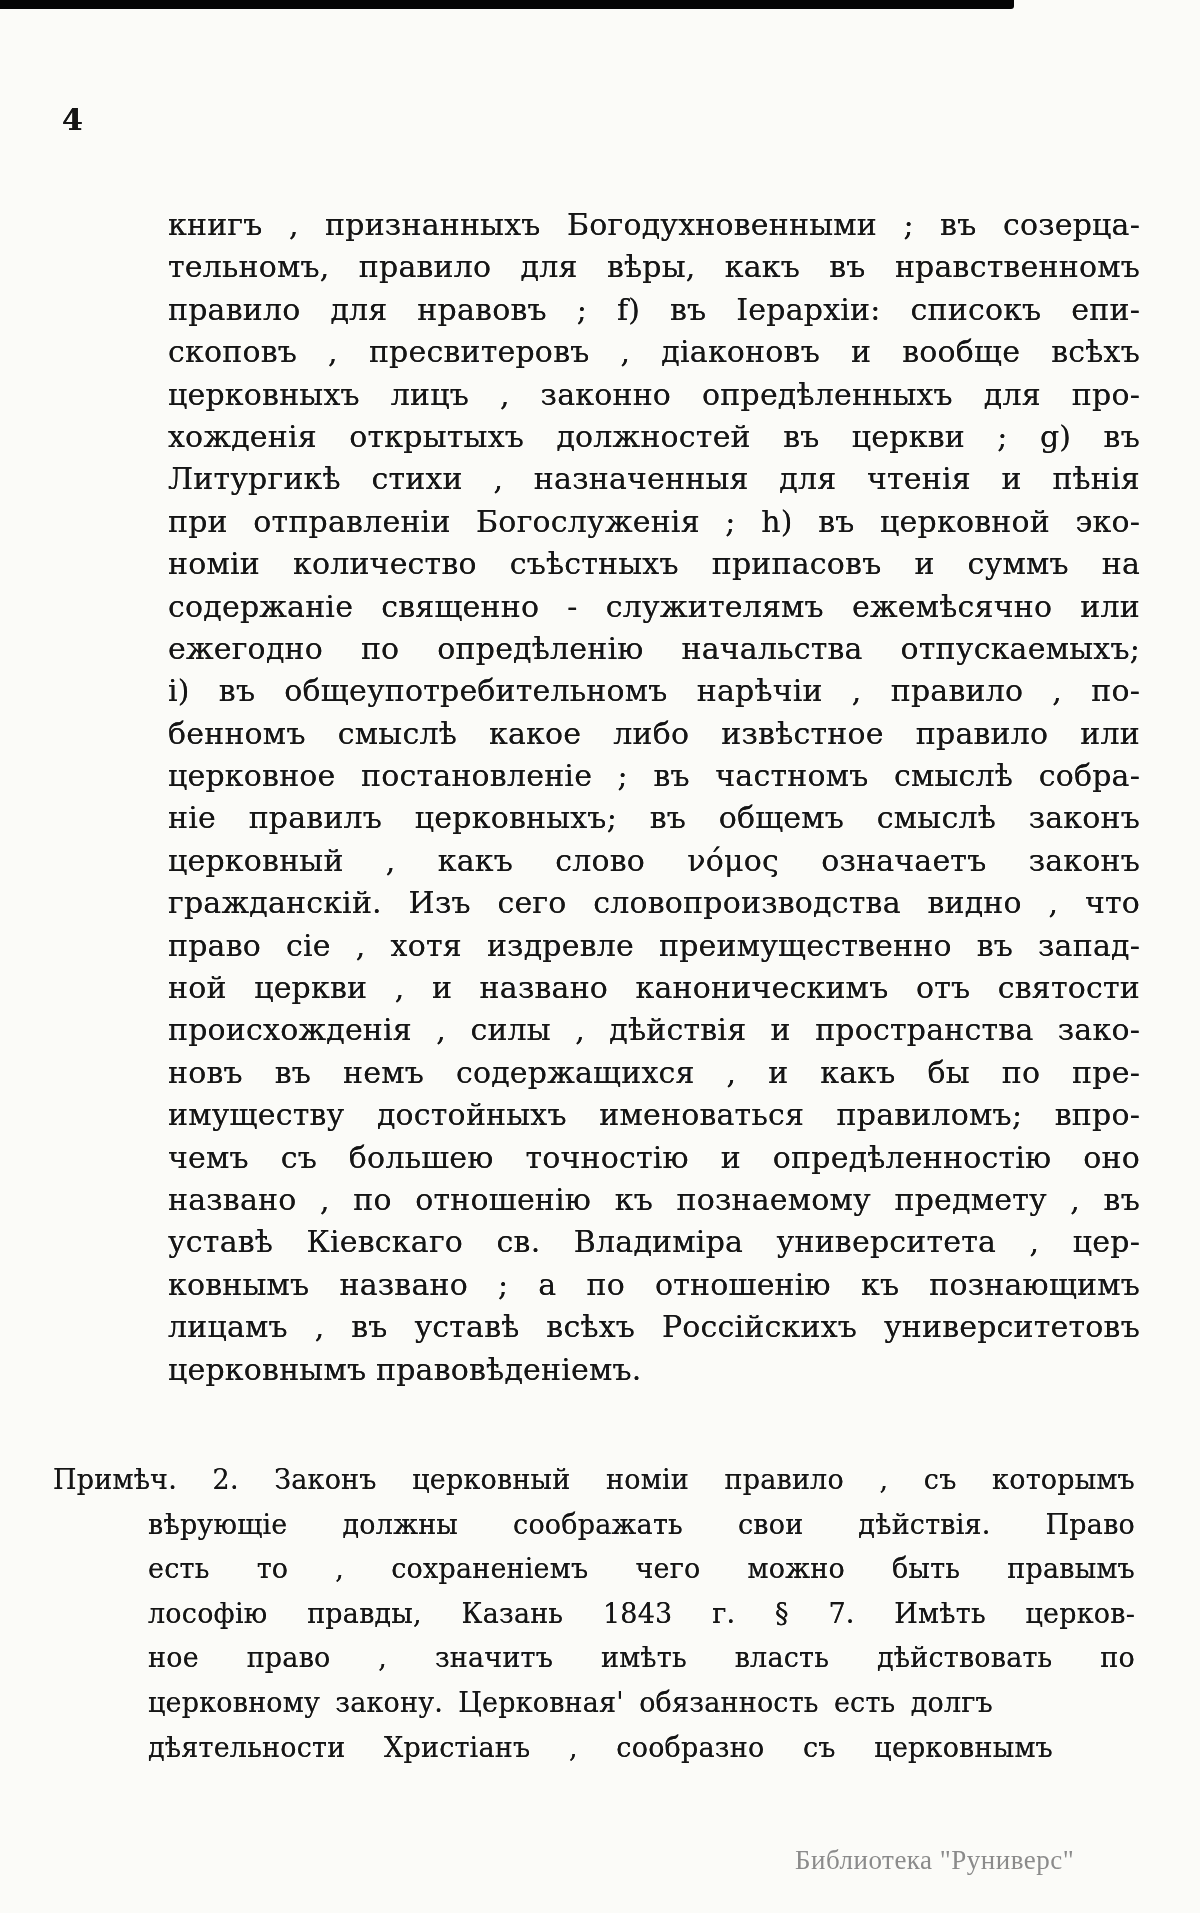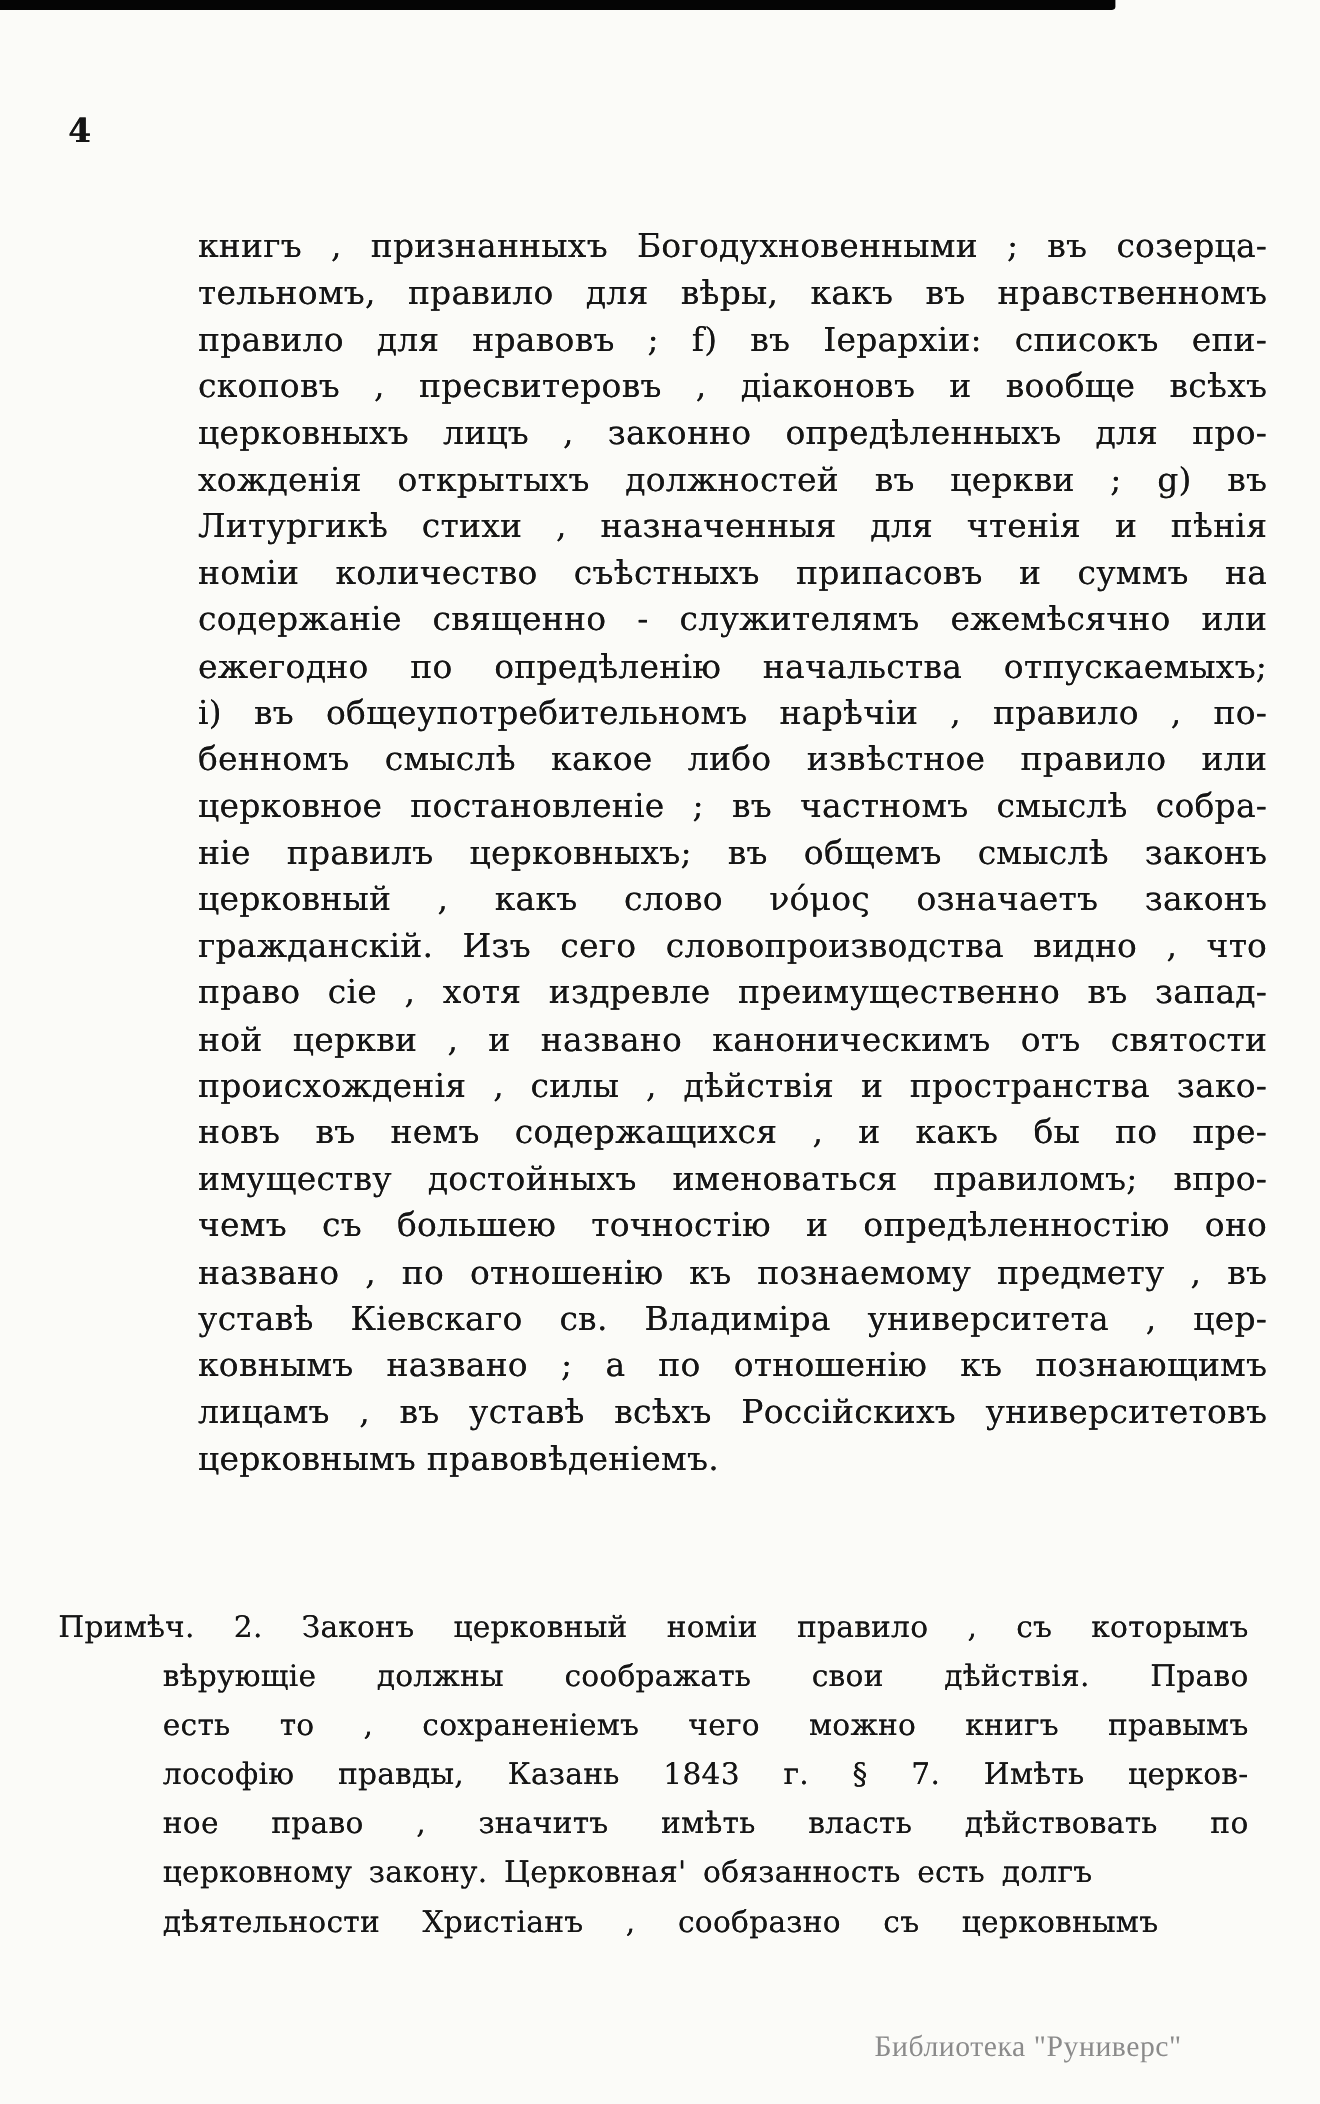--- a/index.html
+++ b/index.html
@@ -16,21 +16,21 @@
     width:1014px;height:9px;
     background:#050505;
     border-bottom-right-radius:3px;
   }
   .page-number{
     position:absolute;left:62px;top:102px;
     font-size:30px;font-weight:bold;
     text-shadow:0 0 0.6px rgba(10,10,10,0.85);
   }
   .main-paragraph{
-    position:absolute;left:180px;top:204px;width:972px;
+    position:absolute;left:168px;top:204px;width:972px;
   }
   .note-paragraph{
     position:absolute;left:148px;top:1458px;width:987px;
   }
   .text-line{
     text-align:justify;
     text-align-last:justify;
     letter-spacing:0.2px;
     text-shadow:0 0 0.6px rgba(10,10,10,0.8);
   }
@@ -66,20 +66,21 @@
   <div class="scan-bar-top"></div>
   <div class="page-number">4</div>
   <div class="main-paragraph">
       <div class="text-line">книгъ , признанныхъ Богодухновенными ; въ созерца-</div>
       <div class="text-line">тельномъ, правило для вѣры, какъ въ нравственномъ</div>
       <div class="text-line">правило для нравовъ ; f) въ Іерархіи: списокъ епи-</div>
       <div class="text-line">скоповъ , пресвитеровъ , діаконовъ и вообще всѣхъ</div>
       <div class="text-line">церковныхъ лицъ , законно опредѣленныхъ для про-</div>
       <div class="text-line">хожденія открытыхъ должностей въ церкви ; g) въ</div>
       <div class="text-line">Литургикѣ стихи , назначенныя для чтенія и пѣнія</div>
+      <div class="text-line">при отправленіи Богослуженія ; h) въ церковной эко-</div>
       <div class="text-line">номіи количество съѣстныхъ припасовъ и суммъ на</div>
       <div class="text-line">содержаніе священно - служителямъ ежемѣсячно или</div>
       <div class="text-line">ежегодно по опредѣленію начальства отпускаемыхъ;</div>
       <div class="text-line">i) въ общеупотребительномъ нарѣчіи , правило , по-</div>
       <div class="text-line">бенномъ смыслѣ какое либо извѣстное правило или</div>
       <div class="text-line">церковное постановленіе ; въ частномъ смыслѣ собра-</div>
       <div class="text-line">ніе правилъ церковныхъ; въ общемъ смыслѣ законъ</div>
       <div class="text-line"><span>церковный , какъ слово </span><span class="it">νόμος</span><span> означаетъ законъ</span></div>
       <div class="text-line">гражданскій. Изъ сего словопроизводства видно , что</div>
       <div class="text-line">право сіе , хотя издревле преимущественно въ запад-</div>
@@ -90,20 +91,20 @@
       <div class="text-line">чемъ съ большею точностію и опредѣленностію оно</div>
       <div class="text-line">названо , по отношенію къ познаемому предмету , въ</div>
       <div class="text-line">уставѣ Кіевскаго св. Владиміра университета , цер-</div>
       <div class="text-line">ковнымъ названо ; а по отношенію къ познающимъ</div>
       <div class="text-line">лицамъ , въ уставѣ всѣхъ Россійскихъ университетовъ</div>
       <div class="text-line no-justify">церковнымъ правовѣденіемъ.</div>
     </div>
   <div class="note-paragraph">
       <div class="text-line note-first-line"><span class="it">Примѣч. 2.</span><span> Законъ церковный номіи правило , съ которымъ</span></div>
       <div class="text-line">вѣрующіе должны соображать свои дѣйствія. Право</div>
-      <div class="text-line">есть то , сохраненіемъ чего можно книгъ правымъ</div>
+      <div class="text-line">есть то , сохраненіемъ чего можно быть правымъ</div>
       <div class="text-line">лософію правды, Казань 1843 г. § 7. Имѣть церков-</div>
       <div class="text-line">ное право , значитъ имѣть власть дѣйствовать по</div>
       <div class="text-line note-line-short">церковному закону. Церковная' обязанность есть долгъ</div>
       <div class="text-line note-line-med">дѣятельности Христіанъ , сообразно съ церковнымъ</div>
     </div>
   <div class="watermark">Библиотека "Руниверс"</div>
 </div>
 
 </body></html>

